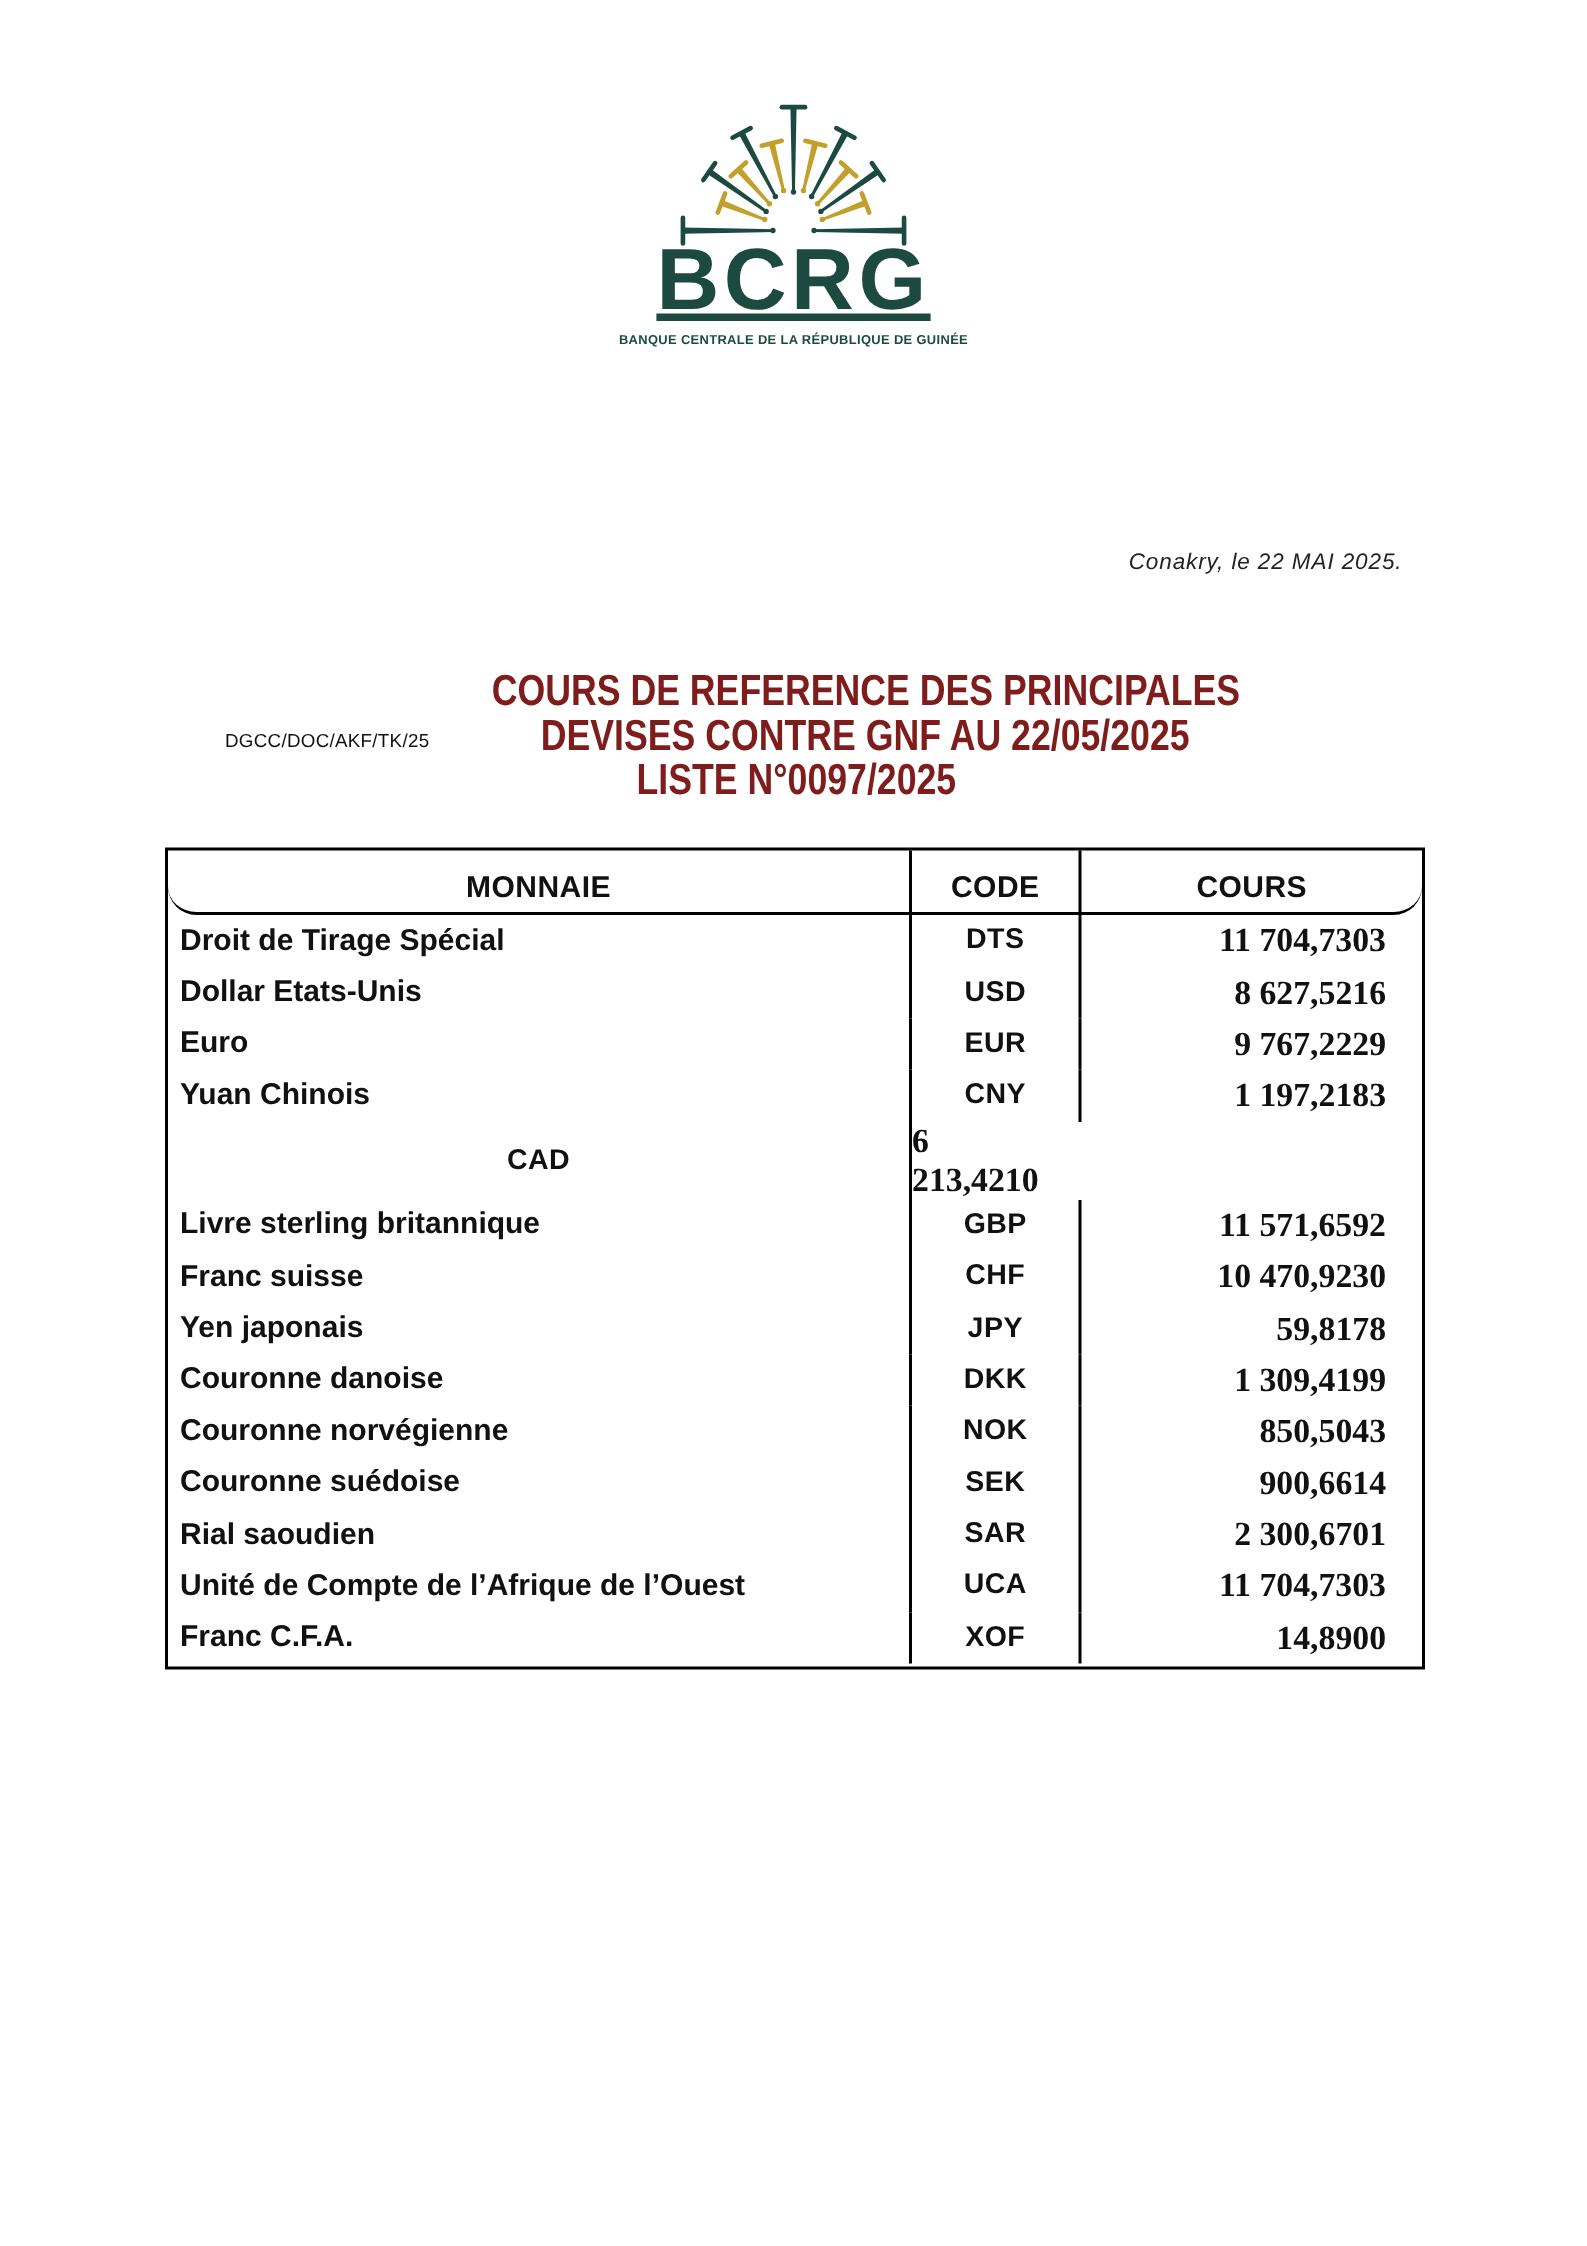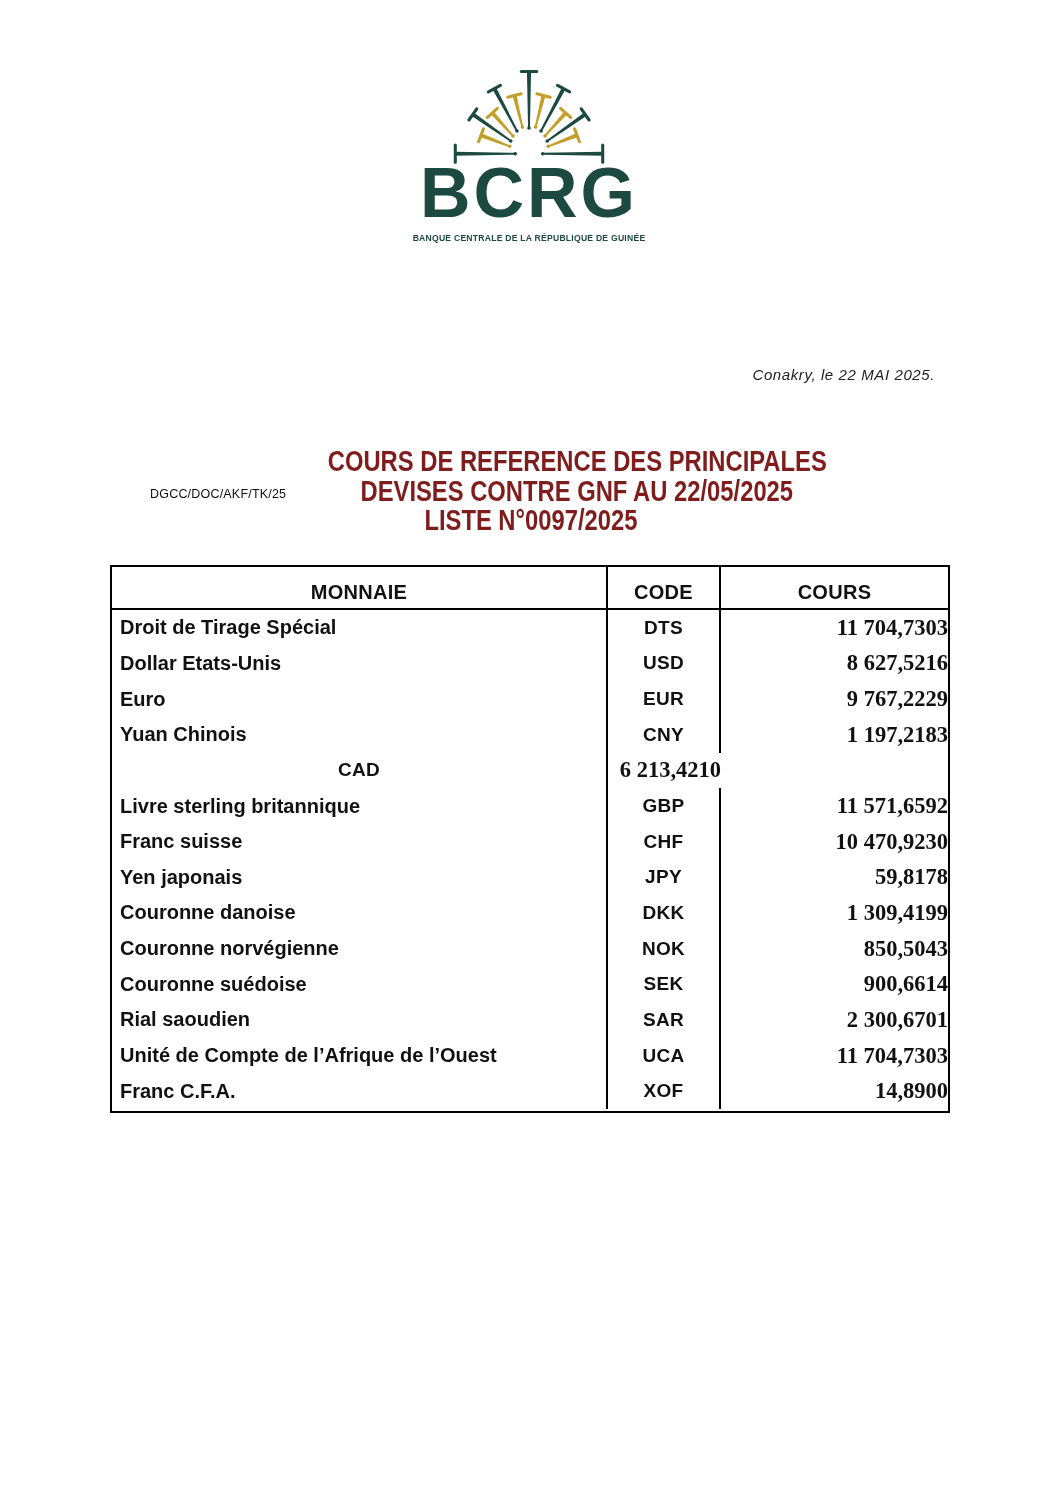--- a/index.html
+++ b/index.html
@@ -20,23 +20,24 @@
     color:var(--text);
     overflow:hidden;
   }
   
   .logo{
     position:absolute;top:68px;left:0;right:0;
     text-align:center;
   }
   .logo svg{display:block;margin:0 auto;}
   .logo-acronym{
-    font-size:70px;font-weight:bold;line-height:1.0;
+    font-size:58px;font-weight:bold;line-height:1.0;
     color:var(--brand-green);letter-spacing:3px;
     margin-top:-6px;
+    text-decoration:underline;
   }
   .logo-tagline{
     font-size:8.6px;font-weight:bold;letter-spacing:0.24px;
     color:var(--brand-green);margin-top:5px;
   }
   
   .date-line{
     position:absolute;top:366px;right:123px;
     font-size:15px;font-style:italic;color:#222;
     letter-spacing:0.6px;
@@ -54,38 +55,38 @@
   }
   .title-block .tl{display:inline-block;transform:scaleX(0.82);transform-origin:center;white-space:nowrap;}
   .title-block .tl3{transform:translateX(-46px) scaleX(0.82);}
   
   .rates-table{
     position:absolute;left:110px;top:565px;width:840px;height:548px;
     border:2px solid var(--border);
   }
   .thead{
     display:grid;grid-template-columns:496px 113px auto;
-    height:43px;border-bottom:2px solid var(--border);
+    height:43px;border-bottom:2px solid var(--border);border-radius:19px;
   }
   .thead .th{
     display:flex;align-items:flex-end;justify-content:center;
     padding-bottom:4px;font-size:20px;font-weight:bold;letter-spacing:0.3px;
   }
   .tbody{
     display:flex;flex-direction:column;height:calc(100% - 45px);
   }
   .trow{
     flex:1;display:grid;grid-template-columns:496px 113px auto;
   }
   .cell-border{border-right:2px solid var(--border);}
   .td{display:flex;align-items:center;}
   .td-monnaie{padding-left:8px;font-size:20px;font-weight:bold;}
   .td-code{justify-content:center;font-size:19px;font-weight:bold;letter-spacing:0.3px;}
   .td-cours{
-    justify-content:flex-end;padding-right:0;
+    justify-content:flex-end;padding-right:24px;
     font-family:"Liberation Serif", serif;font-weight:bold;font-size:22.5px;
   }
   
   .footer-line{
     position:absolute;left:127px;top:1195px;
     font-size:20.5px;font-weight:bold;letter-spacing:0.2px;
   }
   .footer-label{
     text-decoration:underline;
     text-decoration-thickness:2px;text-underline-offset:4px;

